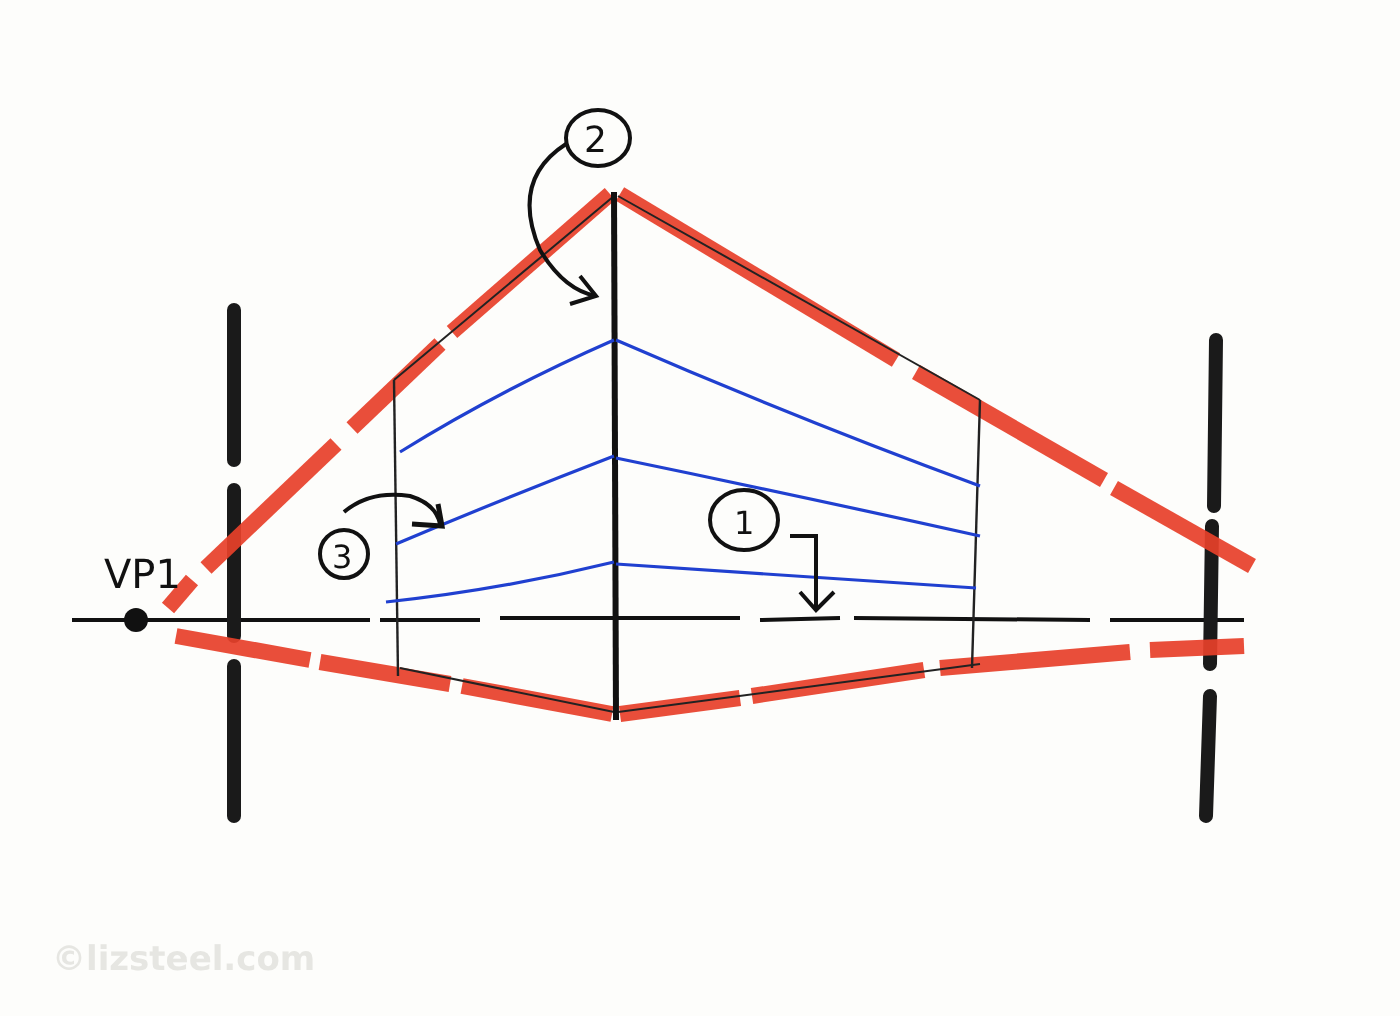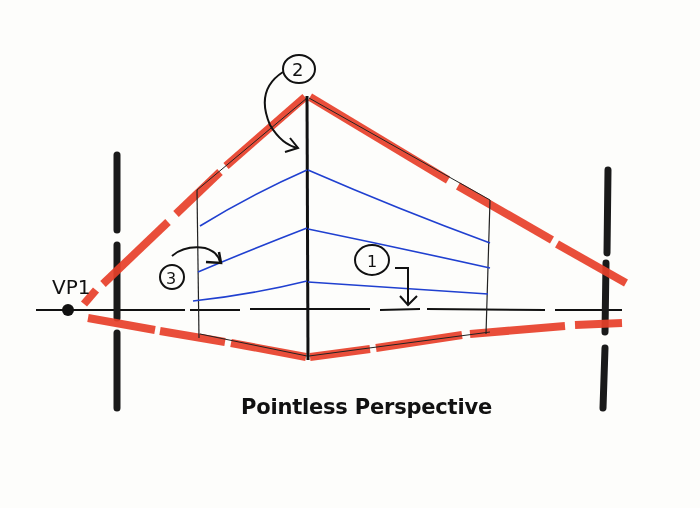--- a/index.html
+++ b/index.html
@@ -107,14 +107,14 @@
     </g>
 
     <g>
       <ellipse cx="372" cy="260" rx="17" ry="15" stroke="#111" stroke-width="2" fill="none"></ellipse>
       <text class="hand" x="367" y="267" font-size="16"><tspan>1</tspan></text>
       <path d="M395 268 L408 268 L408 305" stroke="#111" stroke-width="2" fill="none"></path>
       <path d="M400 296 L408 305 L417 296" stroke="#111" stroke-width="2" fill="none"></path>
     </g>
   </svg>
 
-  <div class="title">Pointless Perspective</div>
+  <div class="watermark">©lizsteel.com</div>
 </div>
 
 </body></html>

